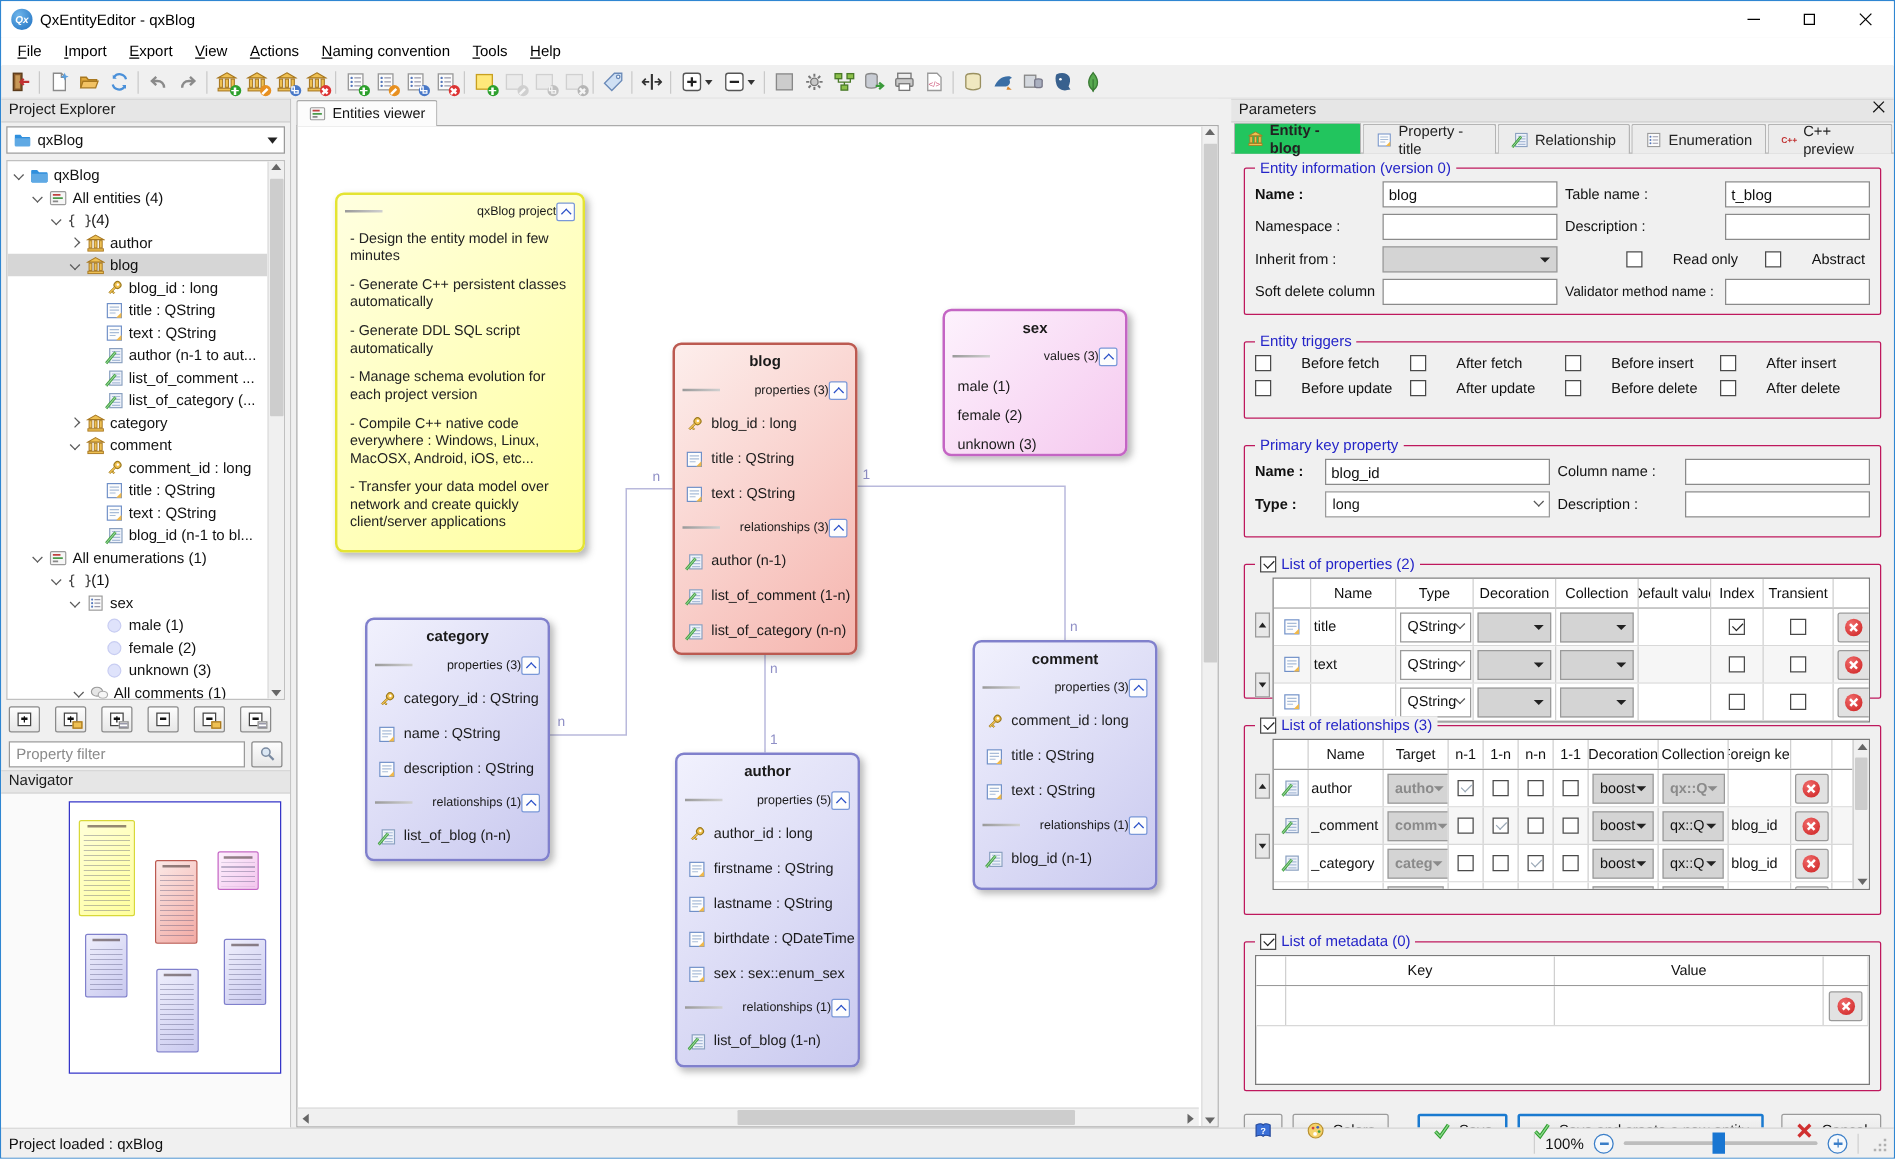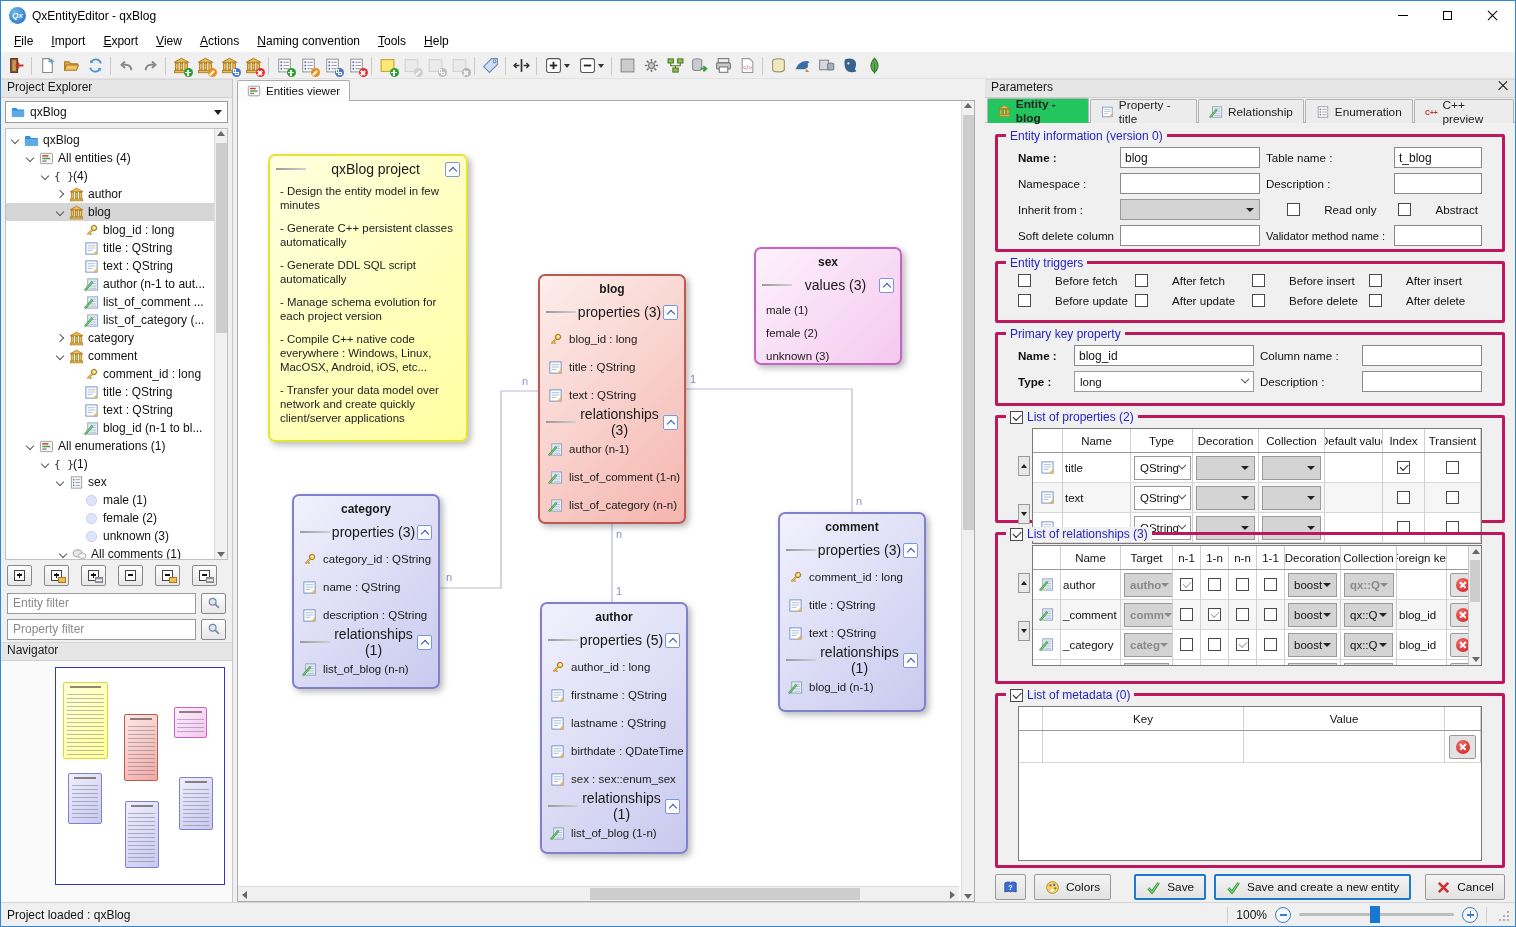--- a/index.html
+++ b/index.html
@@ -96,21 +96,21 @@
 #canvas { flex:1; background:#fff; border:1px solid #ababab; position:relative; overflow:hidden; }
 #connectors { position:absolute; left:0; top:0; width:100%; height:100%; pointer-events:none; }
 .box { position:absolute; border-radius:7px; box-shadow:3px 3px 6px rgba(60,60,60,.35); overflow:hidden; }
 .box.red { border:2px solid #bc5a51; background:linear-gradient(135deg,#fdeeec 0%,#f5b5ae 100%); }
 .box.blue { border:2px solid #8080cc; background:linear-gradient(135deg,#f1f1fd 0%,#c9c9ef 100%); }
 .box.magenta { border:2px solid #c465c4; background:linear-gradient(135deg,#fdf2fd 0%,#f5c9ef 100%); }
 .box.yellow { border:2px solid #e4e432; background:linear-gradient(135deg,#ffffe0 0%,#ffffa0 100%); }
 .btitle { text-align:center; font-weight:bold; font-size:12px; padding:6px 4px 3px; color:#1a1a1a; }
 .bsection { display:flex; align-items:center; height:26px; padding:0 6px; }
 .hline { width:30px; height:2px; background:linear-gradient(90deg,#9a9a9a,#d0d0d0); flex:0 0 auto; }
-.bsection .slabel { flex:1; text-align:center; font-size:14px; color:#1a1a1a; }
+.bsection .slabel { flex:1; text-align:right; font-size:10px; color:#1a1a1a; }
 .colbtn { width:15px; height:15px; background:#fdfdfd; border:1px solid #7a98d8; border-radius:2px; position:relative; flex:0 0 auto; }
 .colbtn::before { content:""; position:absolute; left:4px; top:5.5px; width:5px; height:5px; border-left:1.6px solid #2a50c8; border-top:1.6px solid #2a50c8; transform:rotate(45deg); }
 .bitem { display:flex; align-items:center; gap:6px; padding:0 8px; height:28px; font-size:11.5px; color:#1a1a1a; white-space:nowrap; }
 .box.compact .bitem { height:23px; padding-left:10px; }
 .bitem .ticon { width:15px; height:15px; flex:0 0 auto; }
 .notebody { padding:2px 10px; font-size:11.4px; line-height:14px; color:#222; }
 .notebody p { margin-bottom:9px; }
 .hscroll { position:absolute; left:0; right:15px; bottom:0; height:15px; background:#f0f0f0; border-top:1px solid #dcdcdc; }
 .hscroll .thumb { position:absolute; top:1px; height:12px; background:#cdcdcd; border-radius:1px; }
 .hscroll .la { position:absolute; left:4px; top:4px; width:0; height:0; border-top:4px solid transparent; border-bottom:4px solid transparent; border-right:5px solid #666; }
@@ -121,21 +121,21 @@
 #right { flex:1; display:flex; flex-direction:column; margin-left:10px; background:#f0f0f0; min-width:0; }
 #paramhead { justify-content:space-between; }
 .closex { width:12px; height:12px; position:relative; }
 .closex::before,.closex::after { content:""; position:absolute; left:0; top:5px; width:12px; height:1.4px; background:#111; }
 .closex::before{ transform:rotate(45deg);} .closex::after{ transform:rotate(-45deg);}
 #ptabs { height:25px; display:flex; align-items:flex-end; padding-left:2px; flex:0 0 auto; }
 .ptab { height:24px; display:flex; align-items:center; gap:5px; padding:0 10px; font-size:11.8px; background:#ececec; border:1px solid #b4b4b4; border-bottom:none; border-radius:2px 2px 0 0; margin-right:1px; color:#222; position:relative; }
 .ptab.active { background:#22c55e; height:25px; z-index:2;font-weight:bold; }
 .ptab .ticon { width:14px; height:14px; }
 #pcontent { flex:1; display:flex; flex-direction:column; min-height:0; border-top:1px solid #b4b4b4; margin-top:-1px; padding-top:2px; }
-.gbox { border:3px solid #be185d; border-radius:2px; margin:9px 10px 0; position:relative; padding:10px 20px 4px; flex:0 0 auto; }
+.gbox { border:1px solid #be185d; border-radius:2px; margin:9px 10px 12px; position:relative; padding:10px 8px 4px; flex:0 0 auto; }
 .glegend { position:absolute; top:-8px; left:8px; background:#f0f0f0; color:#2424c8; font-size:12px; padding:0 4px; display:flex; align-items:center; gap:4px; }
 .cb { width:13px; height:13px; border:1px solid #4a4a4a; background:#fff; display:inline-flex; align-items:center; justify-content:center; flex:0 0 auto; }
 .cb.checked::after { content:""; width:7px; height:3.5px; border-left:1.8px solid #222; border-bottom:1.8px solid #222; transform:rotate(-45deg); margin-top:-2px; }
 .cb.grey.checked::after { border-color:#9aa8b6; }
 label.fl { font-size:11.6px; white-space:nowrap; overflow:hidden; display:flex; align-items:center; }
 label.fl.b { font-weight:bold; }
 input.txt { height:21px; border:1px solid #8a8a8a; background:#fff; padding:0 4px; font-size:12px; font-family:inherit; width:100%; color:#111;}
 .combo { height:21px; border:1px solid #9a9a9a; background:#fff; display:flex; align-items:center; padding:0 5px; font-size:11.5px; position:relative; color:#111; }
 .combo.grey { background:#d4d4d4; }
 .combo.dis { color:#8a8a8a;font-weight:bold; }
@@ -937,31 +937,20 @@
             <span class="mb bank"></span>
           </div>
           <div class="sqbtn">
             <span class="sq">
               <i class="h"></i>
             </span>
             <span class="mb enum"></span>
           </div>
         </div>
       <div class="filterrow">
-        <input placeholder="Entity filter" style="">
-        <span class="searchbtn">
-            <span class="ticon">
-              <svg viewBox="0 0 16 16">
-                <circle cx="6.5" cy="6.5" r="3.8" fill="#dce8f4" stroke="#7a8aa0" stroke-width="1.4"></circle>
-                <line x1="9.4" y1="9.4" x2="13.6" y2="13.6" stroke="#7a8aa0" stroke-width="2"></line>
-              </svg>
-            </span>
-          </span>
-      </div>
-      <div class="filterrow">
         <input placeholder="Property filter" style="">
         <span class="searchbtn">
             <span class="ticon">
               <svg viewBox="0 0 16 16">
                 <circle cx="6.5" cy="6.5" r="3.8" fill="#dce8f4" stroke="#7a8aa0" stroke-width="1.4"></circle>
                 <line x1="9.4" y1="9.4" x2="13.6" y2="13.6" stroke="#7a8aa0" stroke-width="2"></line>
               </svg>
             </span>
           </span>
       </div>

